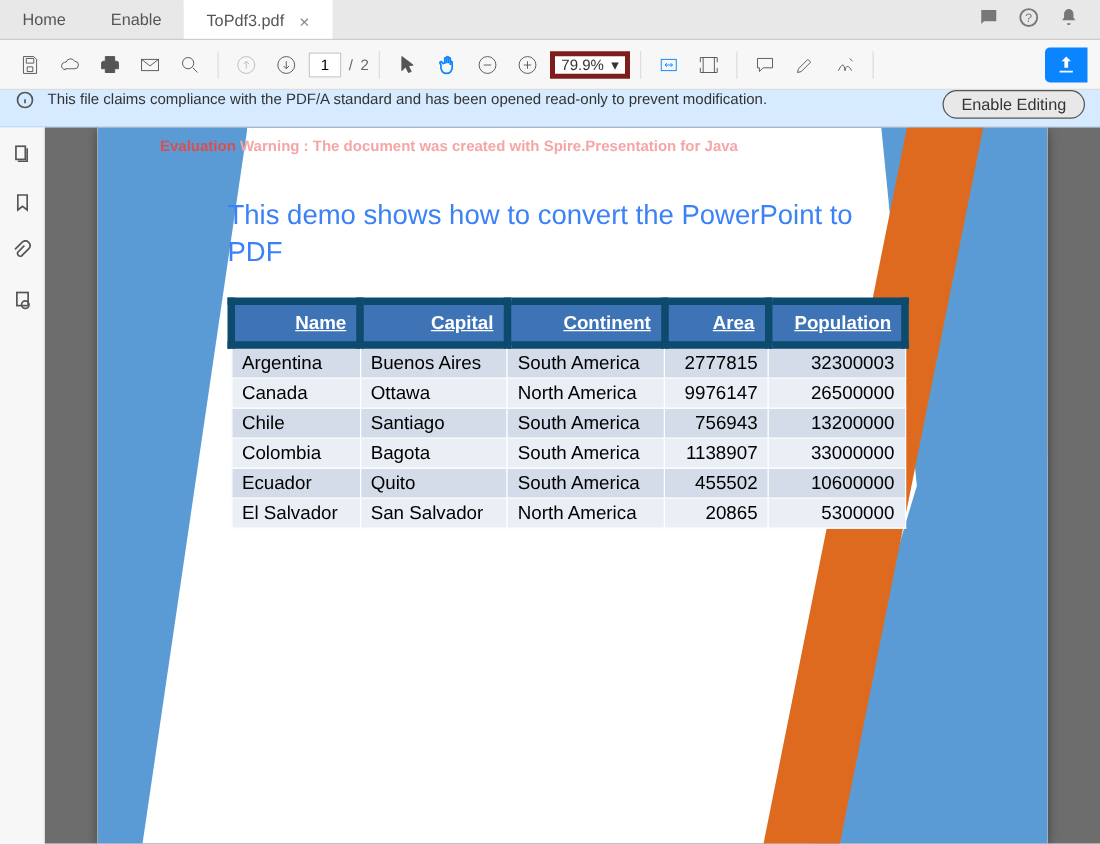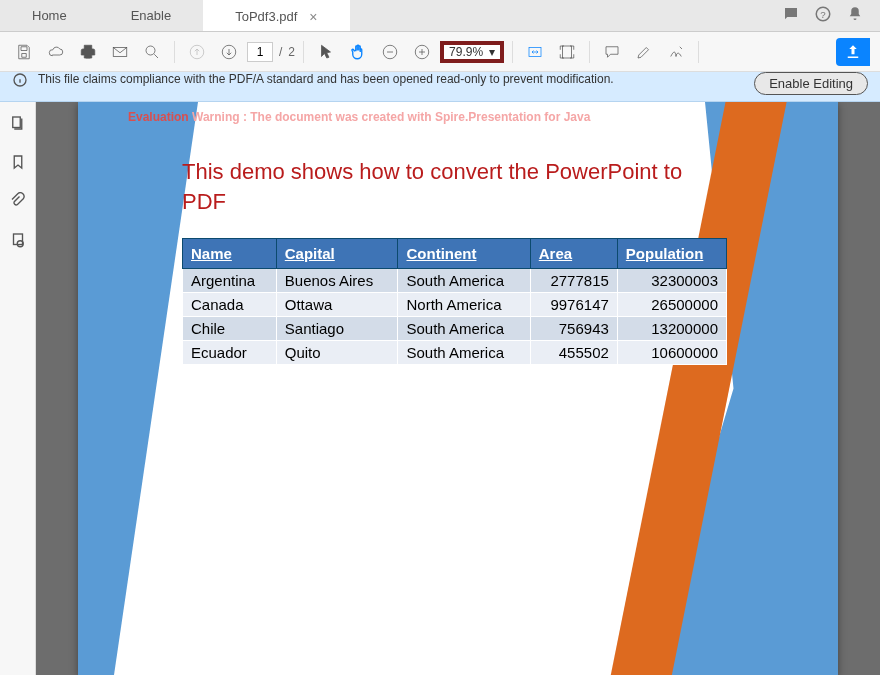--- a/index.html
+++ b/index.html
@@ -1,20 +1,20 @@
 <!DOCTYPE html>
 <html><head>
 <meta charset="utf-8">
 <style>
   * { box-sizing: border-box; margin: 0; padding: 0; }
   body { font-family: "Segoe UI", Arial, sans-serif; font-size: 13px; color: #333; background: #fff; width: 880px; height: 675px; overflow: hidden; }
   
   
   .top-tabs { display: flex; align-items: stretch; height: 32px; background: #e8e8e8; border-bottom: 1px solid #ccc; }
-  .top-tab { padding: 0 32px; display: flex; align-items: center; cursor: pointer; color: #555; font-size: 13px; }
+  .top-tab { padding: 0 18px; display: flex; align-items: center; cursor: pointer; color: #555; font-size: 13px; }
   .top-tab.active { background: #fff; border-top: 2px solid #fff; }
   .tab-close { margin-left: 12px; font-size: 14px; color: #888; cursor: pointer; }
   .top-right-icons { margin-left: auto; display: flex; align-items: center; gap: 14px; padding-right: 16px; }
   .top-right-icons svg { width: 18px; height: 18px; fill: #777; cursor: pointer; }
 
   
   .toolbar { display: flex; align-items: center; height: 40px; background: #f7f7f7; border-bottom: 1px solid #ddd; padding: 0 10px; gap: 4px; }
   .tbtn { width: 28px; height: 28px; display: flex; align-items: center; justify-content: center; cursor: pointer; border-radius: 2px; }
   .tbtn svg { width: 18px; height: 18px; fill: #555; stroke: #555; }
   .tsep { width: 1px; height: 22px; background: #ddd; margin: 0 4px; }
@@ -41,24 +41,24 @@
   .shape-blue-left { position: absolute; left: 0; top: 0; width: 120px; height: 100%; background: #5a9bd5; clip-path: polygon(0 0, 100% 0, 30% 100%, 0 100%); }
   .shape-blue-right { position: absolute; right: 0; top: 0; width: 190px; height: 100%; background: #5a9bd5; clip-path: polygon(30% 0, 100% 0, 100% 100%, 0 100%, 45% 50%); }
   .shape-blue-right2 { position: absolute; right: -20px; top: 200px; width: 170px; height: 400px; background: #9cc4e6; clip-path: polygon(45% 0, 100% 20%, 100% 100%, 0 100%); }
   .shape-orange { position: absolute; right: 80px; top: -20px; width: 120px; height: 620px; background: #dd6a1f; transform: rotate(8deg); clip-path: polygon(40% 0, 90% 0, 60% 100%, 10% 100%); }
   
   .eval-warning { position: absolute; top: 8px; left: 50px; font-size: 12px; font-weight: bold; }
   .eval-warning .ew1 { color: #d94f4f; }
   .eval-warning .ew2 { color: #f5a6a6; }
 
   .slide-content { position: absolute; left: 104px; top: 55px; width: 545px; }
-  .slide-title { font-size: 22px; color: #b91c1c; font-weight: 400; line-height: 1.35; margin-bottom: 22px; }
+  .slide-title { font-size: 22px; color: #3b82f6; font-weight: 400; line-height: 1.35; margin-bottom: 22px; }
   
   table.data { width: 100%; border-collapse: collapse; font-size: 15px; }
-  table.data th { background: #3e74b6; color: #fff; font-weight: bold; padding: 6px 8px; text-align: left; border: 1px solid #0c4a6e; text-decoration: underline; }
+  table.data th { background: #3e74b6; color: #fff; font-weight: bold; padding: 6px 8px; text-align: right; border: 6px solid #0c4a6e; text-decoration: underline; }
   table.data td { padding: 3px 8px; border: 1px solid #fff; color: #000; }
   table.data tr:nth-child(odd) td { background: #d3dce8; }
   table.data tr:nth-child(even) td { background: #eaeef5; }
   table.data td.num { text-align: right; }
 </style>
 </head>
 <body>
 
 <div class="top-tabs">
   <div class="top-tab">Home</div>
@@ -258,24 +258,38 @@
                 <td class="num">26500000</td>
               </tr>
               <tr>
                 <td>Chile</td>
                 <td>Santiago</td>
                 <td>South America</td>
                 <td class="num">756943</td>
                 <td class="num">13200000</td>
               </tr>
               <tr>
+                <td>Colombia</td>
+                <td>Bagota</td>
+                <td>South America</td>
+                <td class="num">1138907</td>
+                <td class="num">33000000</td>
+              </tr>
+              <tr>
                 <td>Ecuador</td>
                 <td>Quito</td>
                 <td>South America</td>
                 <td class="num">455502</td>
                 <td class="num">10600000</td>
+              </tr>
+              <tr>
+                <td>El Salvador</td>
+                <td>San Salvador</td>
+                <td>North America</td>
+                <td class="num">20865</td>
+                <td class="num">5300000</td>
               </tr>
             </tbody>
         </table>
       </div>
     </div>
   </div>
 </div>
 
 </body></html>

